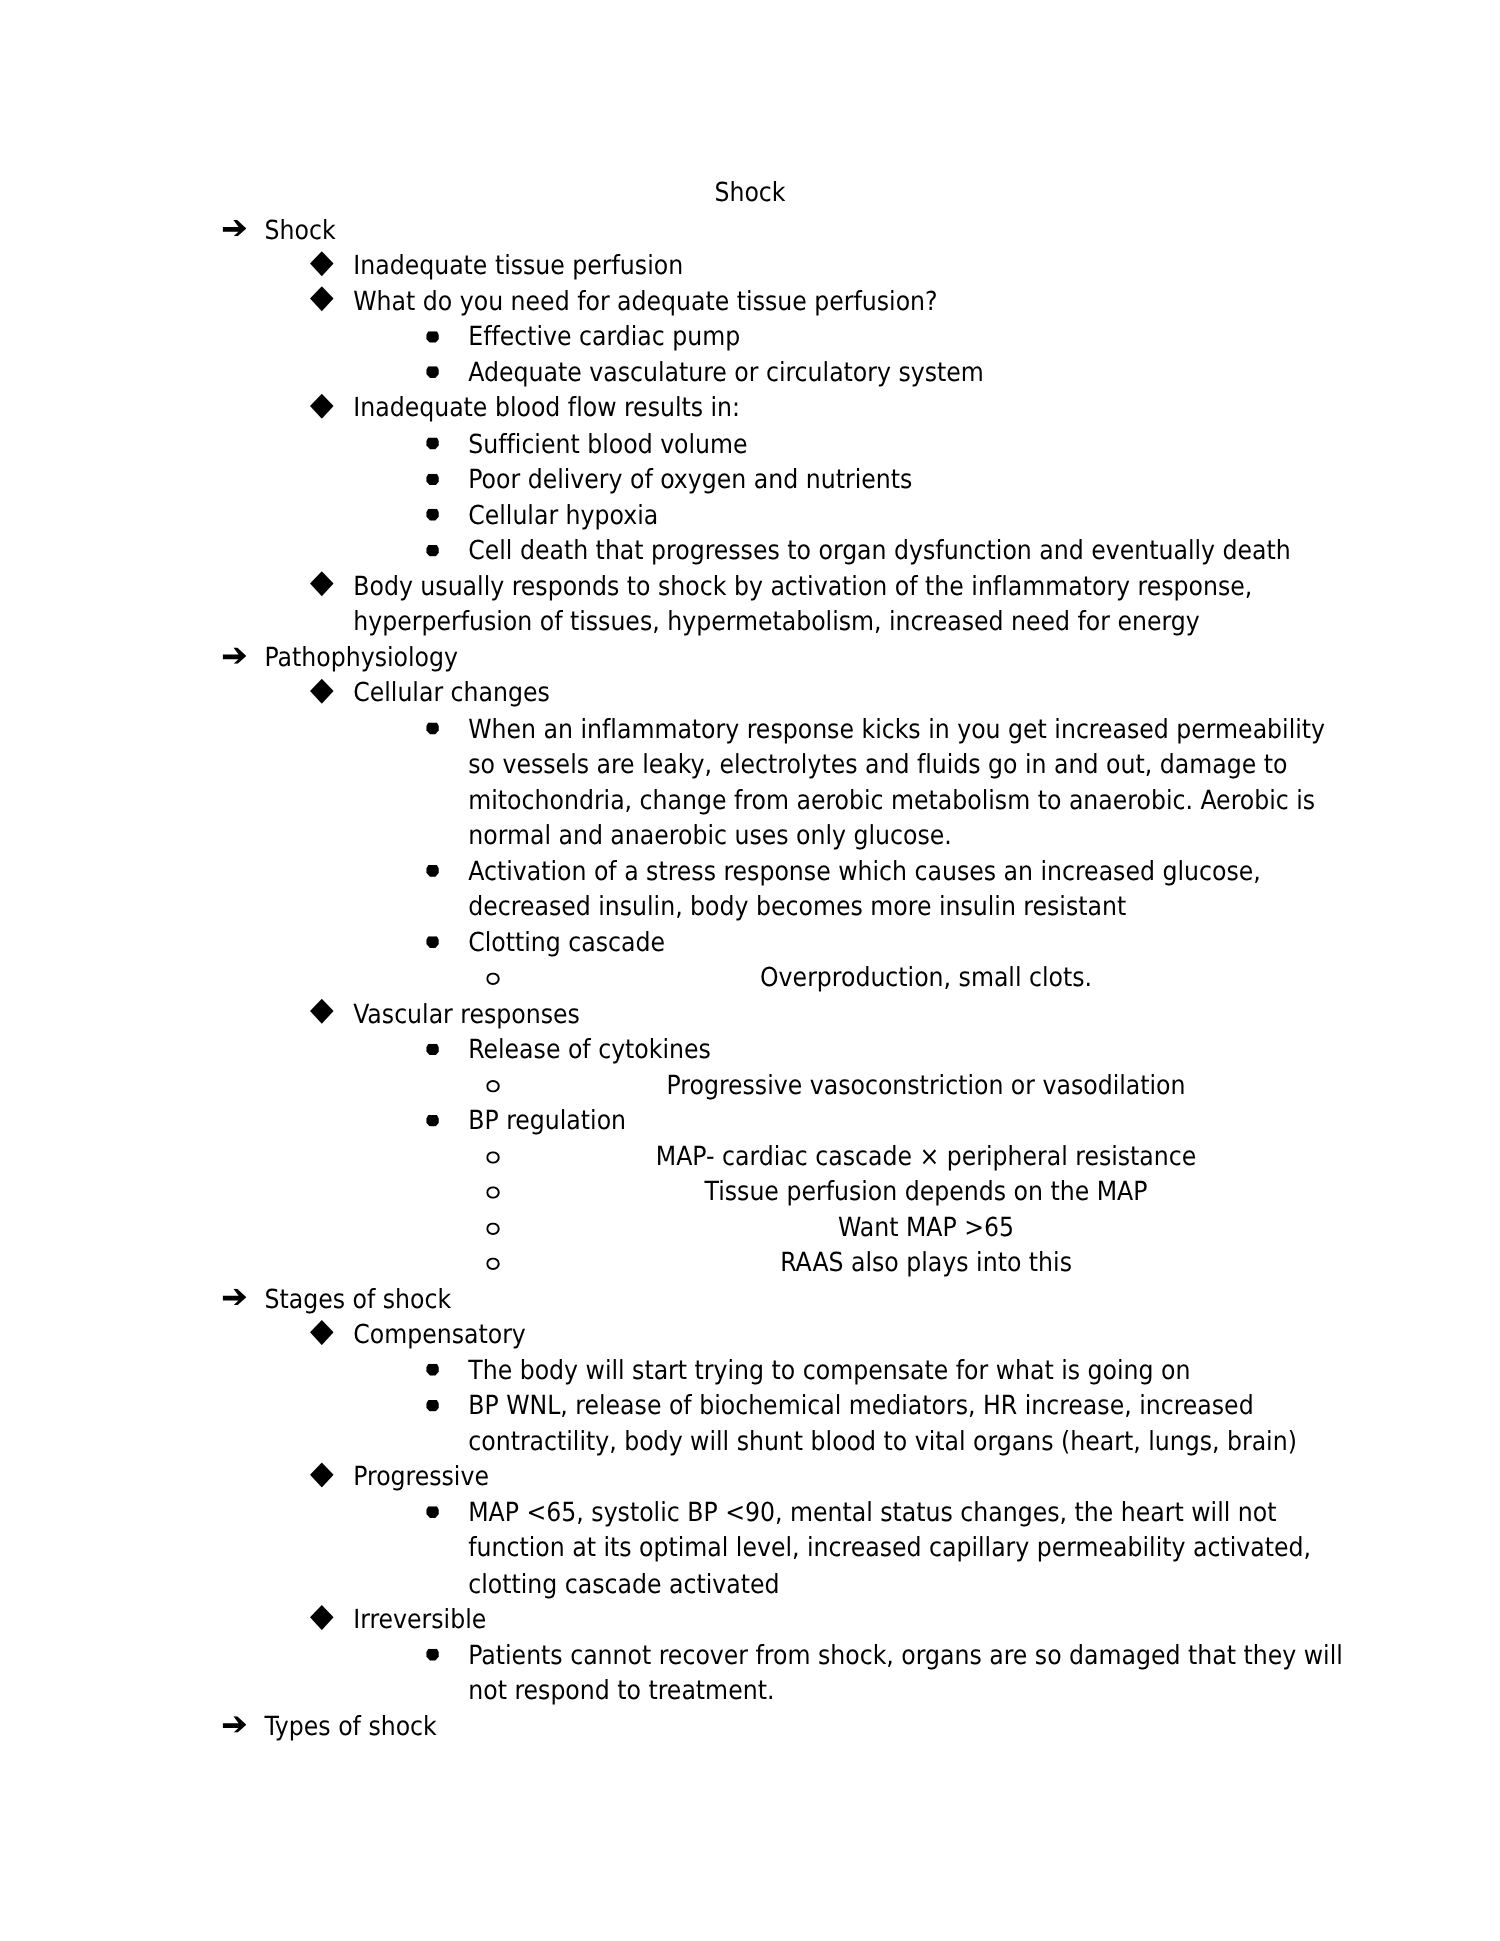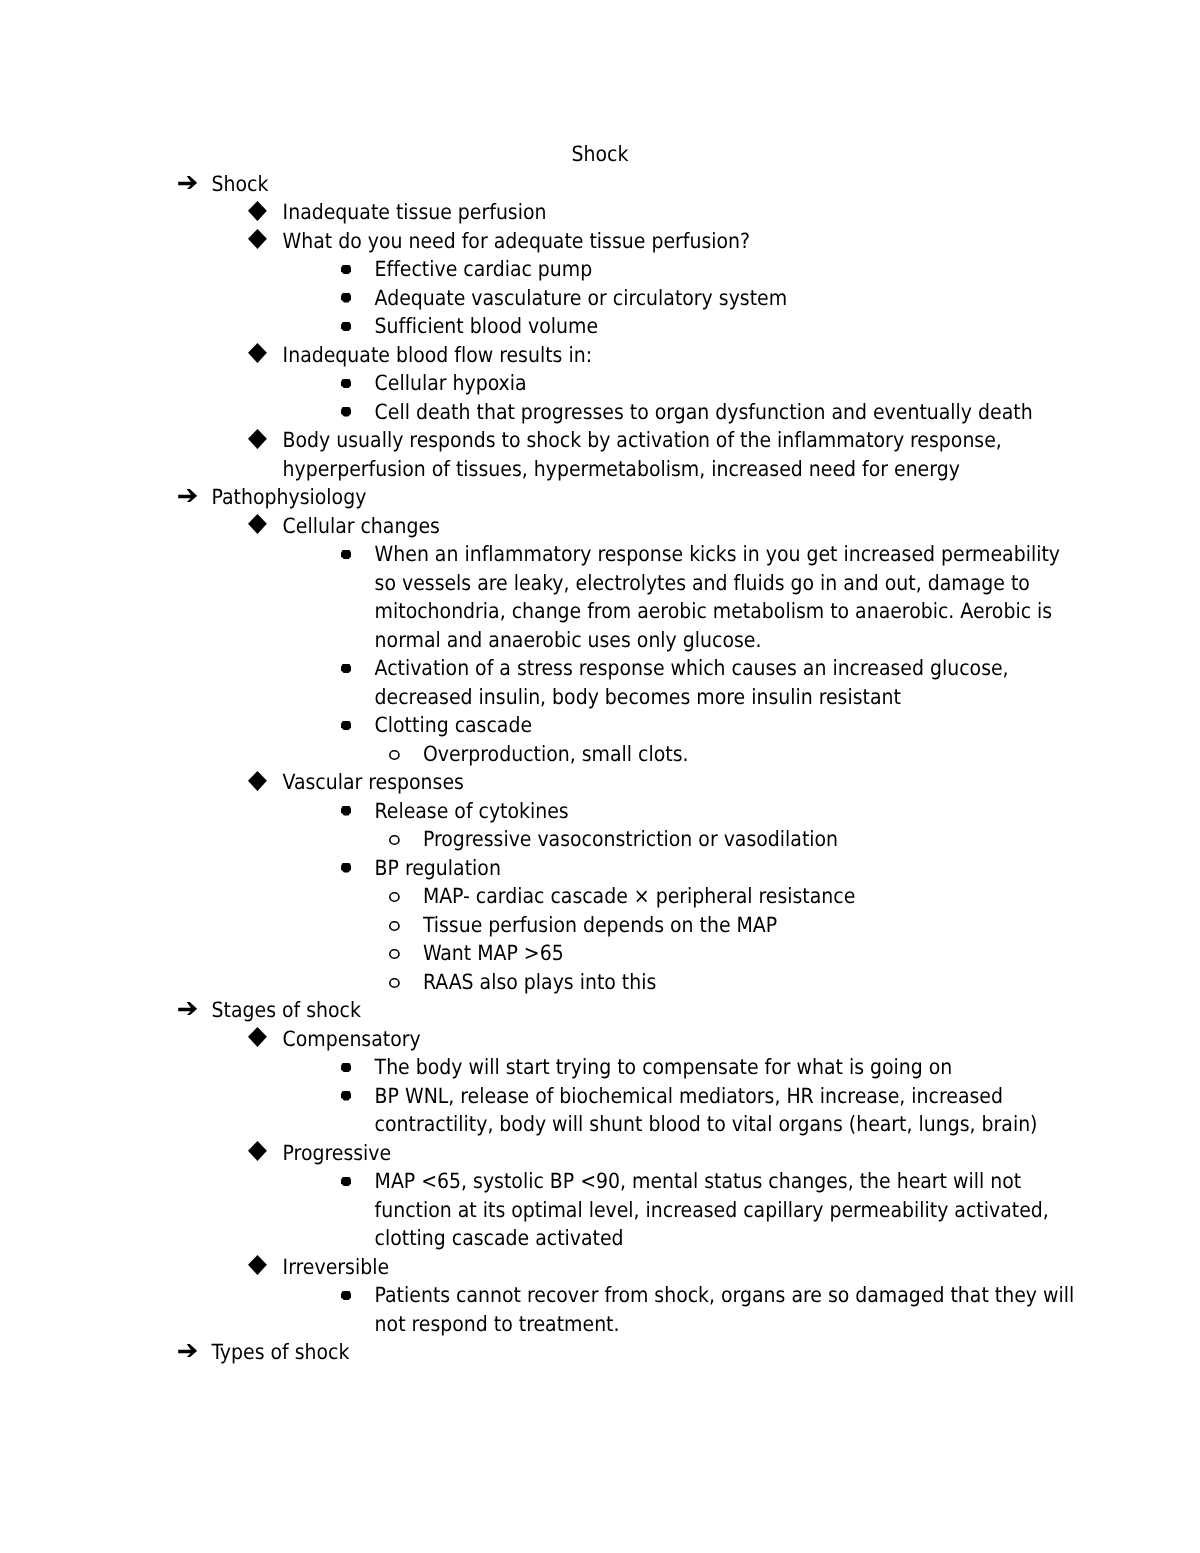--- a/index.html
+++ b/index.html
@@ -61,21 +61,21 @@
 
   
   .lvl2 { padding-left: 282.6px; width: 776.2px; }
   .lvl2 .bul { left: 248.1px; top: 2.8px; width: 18.9px; height: 20.1px; }
 
   
   .lvl3 { padding-left: 352.6px; width: 706.2px; margin-left: 22px; }
   .lvl3 .bul { left: 319px; top: 9.6px; width: 10.2px; height: 9.4px; }
 
   
-  .lvl4 { padding-left: 422.9px; width: 635.9px; }
+  .lvl4 { padding-left: 422.9px; width: 635.9px; text-align: center; }
   .lvl4 .bul { left: 388.9px; top: 10.1px; width: 10.8px; height: 10px; }
 
   .bul svg { display: block; }
 </style>
 </head>
 <body>
 
 <div class="page">
   <div class="doc-title">Shock</div>
   <div class="outline" id="outline">
@@ -112,35 +112,43 @@
         <span class="txt">Effective cardiac pump</span>
       </div>
       <div class="li lvl3">
         <span class="bul">
           <svg viewBox="0 0 10.2 9.4" width="10.2" height="9.4" preserveAspectRatio="none">
             <path d="M1.7 0 L8.5 0 L10.2 2.8 L10.2 6.3 L7.3 9.4 L3.0 9.4 L0 6.3 L0 2.8 Z" fill="#000"></path>
           </svg>
         </span>
         <span class="txt">Adequate vasculature or circulatory system</span>
       </div>
+      <div class="li lvl2">
+        <span class="bul">
+          <svg viewBox="0 0 18.9 20.1" width="18.9" height="20.1" preserveAspectRatio="none">
+            <path d="M9.45 0 L18.9 9.72 L9.45 20.1 L0 9.72 Z" fill="#000"></path>
+          </svg>
+        </span>
+        <span class="txt">Inadequate blood flow results in:</span>
+      </div>
       <div class="li lvl3">
         <span class="bul">
           <svg viewBox="0 0 10.2 9.4" width="10.2" height="9.4" preserveAspectRatio="none">
             <path d="M1.7 0 L8.5 0 L10.2 2.8 L10.2 6.3 L7.3 9.4 L3.0 9.4 L0 6.3 L0 2.8 Z" fill="#000"></path>
           </svg>
         </span>
         <span class="txt">Sufficient blood volume</span>
       </div>
-      <div class="li lvl2">
-        <span class="bul">
-          <svg viewBox="0 0 18.9 20.1" width="18.9" height="20.1" preserveAspectRatio="none">
-            <path d="M9.45 0 L18.9 9.72 L9.45 20.1 L0 9.72 Z" fill="#000"></path>
-          </svg>
-        </span>
-        <span class="txt">Inadequate blood flow results in:</span>
+      <div class="li lvl3">
+        <span class="bul">
+          <svg viewBox="0 0 10.2 9.4" width="10.2" height="9.4" preserveAspectRatio="none">
+            <path d="M1.7 0 L8.5 0 L10.2 2.8 L10.2 6.3 L7.3 9.4 L3.0 9.4 L0 6.3 L0 2.8 Z" fill="#000"></path>
+          </svg>
+        </span>
+        <span class="txt">Poor delivery of oxygen and nutrients</span>
       </div>
       <div class="li lvl3">
         <span class="bul">
           <svg viewBox="0 0 10.2 9.4" width="10.2" height="9.4" preserveAspectRatio="none">
             <path d="M1.7 0 L8.5 0 L10.2 2.8 L10.2 6.3 L7.3 9.4 L3.0 9.4 L0 6.3 L0 2.8 Z" fill="#000"></path>
           </svg>
         </span>
         <span class="txt">Cellular hypoxia</span>
       </div>
       <div class="li lvl3">

